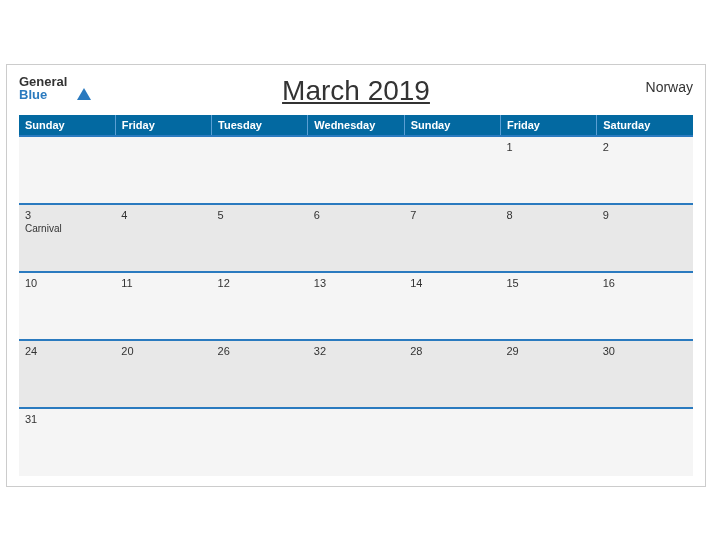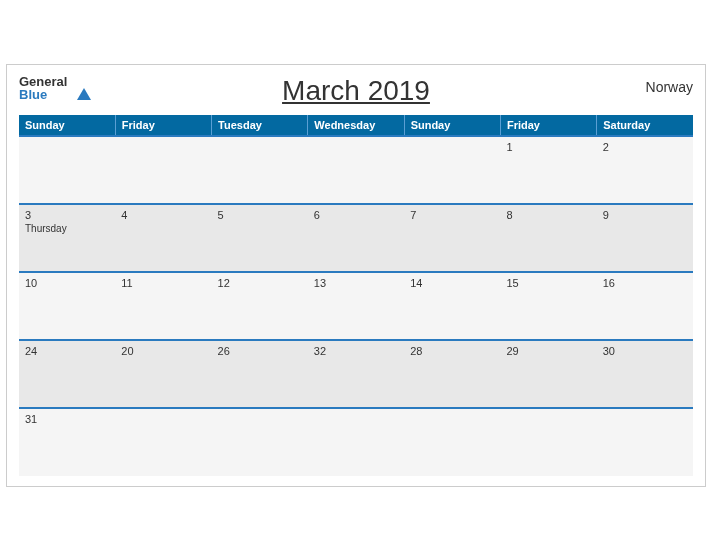--- a/index.html
+++ b/index.html
@@ -154,21 +154,21 @@
           <td>
             <span class="day-num">1</span>
           </td>
           <td>
             <span class="day-num">2</span>
           </td>
         </tr>
         <tr>
           <td>
             <span class="day-num">3</span>
-            <span class="event-label">Thursday</span>
+            <span class="event-label">Carnival</span>
           </td>
           <td>
             <span class="day-num">4</span>
           </td>
           <td>
             <span class="day-num">5</span>
           </td>
           <td>
             <span class="day-num">6</span>
           </td>

